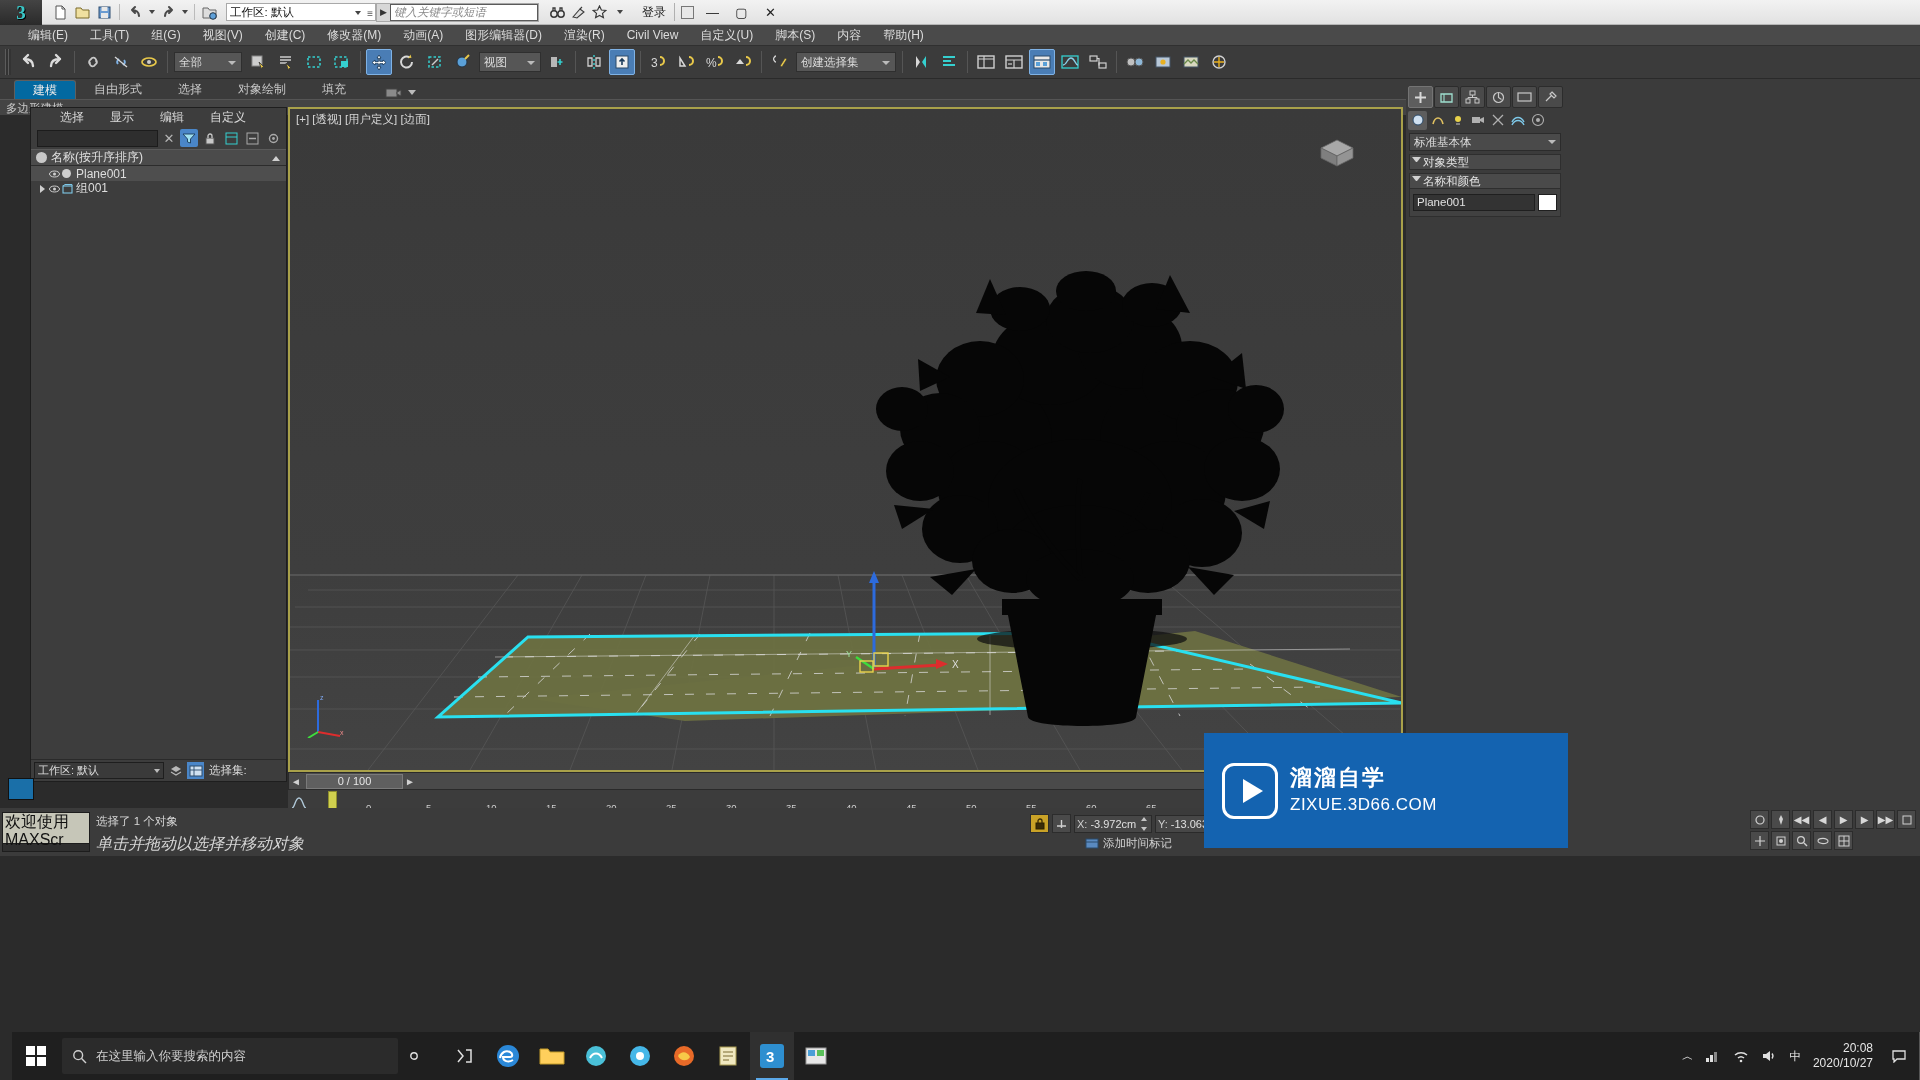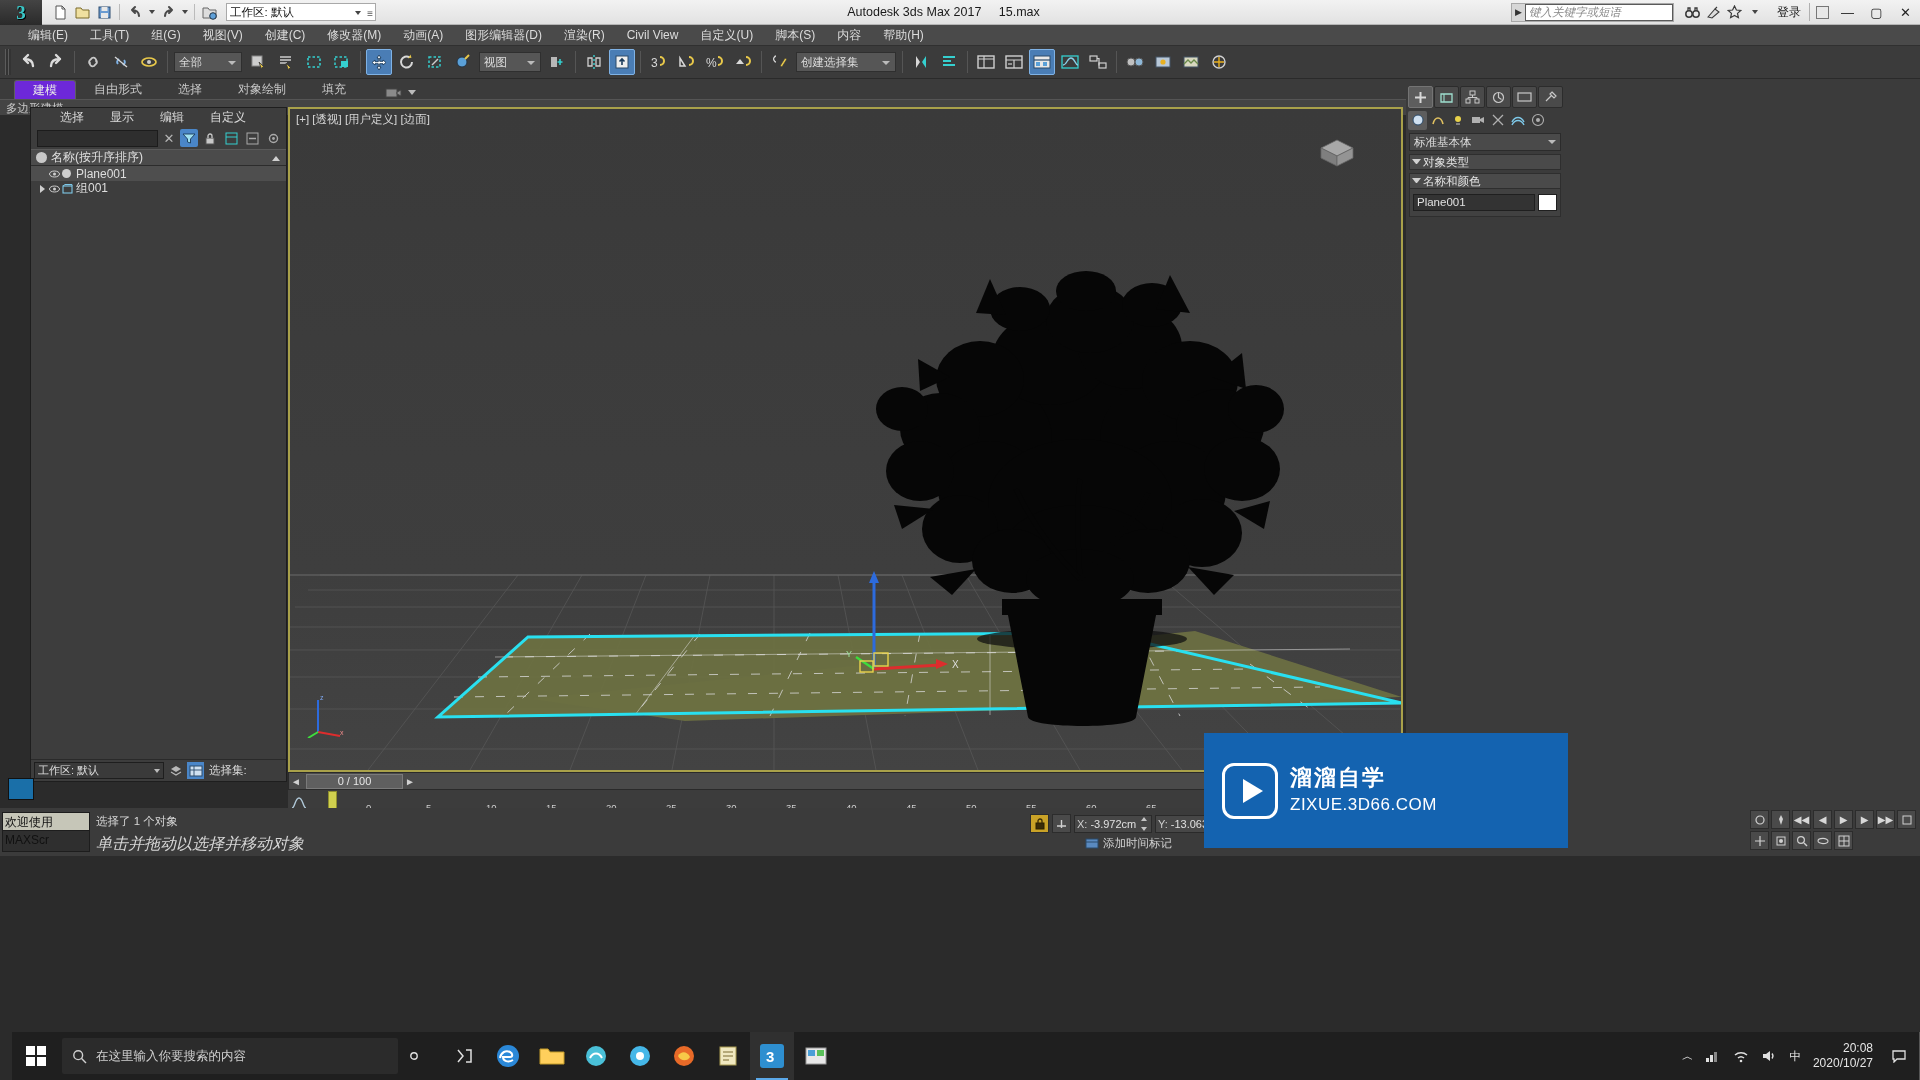--- a/index.html
+++ b/index.html
@@ -127,21 +127,21 @@
   .ribbon {
     position: absolute; left: 0; top: 79px; width: 1920px; height: 36px;
     background: #3b3b3b; border-bottom: 1px solid #2a2a2a;
   }
   .ribbontabs { display: flex; align-items: flex-end; height: 20px; padding-left: 14px; }
   .rtab {
     padding: 0 18px; height: 19px; line-height: 19px; font-size: 12px;
     color: #c8c8c8; white-space: nowrap;
   }
   .rtab.sel {
-    background: #6d28d9; color: #e8e8e8;
+    background: #0369a1; color: #e8e8e8;
     border: 1px solid #5f5f5f; border-bottom: none;
     border-radius: 3px 3px 0 0;
   }
   .ribbonsub {
     height: 16px; line-height: 16px; padding-left: 6px;
     font-size: 11.5px; color: #c9c9c9; background: #444;
     border-top: 1px solid #555;
   }
 
   
@@ -292,21 +292,21 @@
     position: relative; width: 152px;
   }
   .cmd-combo .ar {
     position:absolute; right:4px; top:6px;
     border-left:4px solid transparent;border-right:4px solid transparent;border-top:4px solid #bbb;
   }
   .rollout {
     margin: 3px 3px 0 3px; width: 152px;
   }
   .rollout-hdr {
-    display: flex; align-items: center; height: 16px; font-size: 11.5px;
+    display: flex; height: 16px; font-size: 11.5px;
     color: #e2e2e2; background: #4a4a4a; border: 1px solid #2e2e2e;
     padding-left: 2px;
   }
   .rollout-hdr .tw {
     width: 9px; margin-right: 2px;
     border-top: 4px solid transparent; border-bottom: 4px solid transparent;
     border-left: 5px solid #d0d0d0;
   }
   .rollout-hdr .tw.open {
     border-left: 4px solid transparent; border-right: 4px solid transparent;
@@ -330,21 +330,21 @@
   
   .statusarea {
     position: absolute; left: 0; top: 808px; width: 1920px; height: 48px;
     background: #3b3b3b;
   }
   .maxscript {
     position: absolute; left: 2px; top: 4px; width: 88px; height: 40px;
     background: #2f2f2f; border: 1px solid #1d1d1d;
   }
   .maxscript .ms1 {
-    height: 18px; background: #c6c6b8; color: #111; font-size: 12px;
+    height: 31px; background: #c6c6b8; color: #111; font-size: 16px;
     line-height: 18px; padding-left: 2px; border-bottom: 1px solid #1d1d1d;
   }
   .statustext {
     position: absolute; left: 96px; top: 6px; width: 250px; font-size: 11.5px; color: #d6d6d6;
   }
   .prompttext {
     position: absolute; left: 96px; top: 26px; width: 300px; font-size: 16px; color: #d6d6d6; font-style: italic;
   }
   .coordbar {
     position: absolute; left: 1030px; top: 6px; display: flex; align-items: center; gap: 3px;
@@ -489,25 +489,20 @@
           </svg>
       </div>
     </div>
 
     <div class="wsdrop">
       <span>工作区: 默认</span>
       <span class="arrow"></span>
       <span class="bars">≡</span>
     </div>
 
-    <div class="apptitle">
-      <span>Autodesk 3ds Max 2017</span>
-      &nbsp;&nbsp;&nbsp;
-      <span>15.max</span>
-    </div>
 
     <div class="searchwrap">
       <div class="tri">▶</div>
       <div class="searchbox">键入关键字或短语</div>
     </div>
     <div class="tb-icons">
       <div class="ic">
         <svg width="15" height="13" viewBox="0 0 15 13">
             <circle cx="4" cy="8" r="3.2" fill="none" stroke="#3a3a3a" stroke-width="1.5"></circle>
             <circle cx="11" cy="8" r="3.2" fill="none" stroke="#3a3a3a" stroke-width="1.5"></circle>

